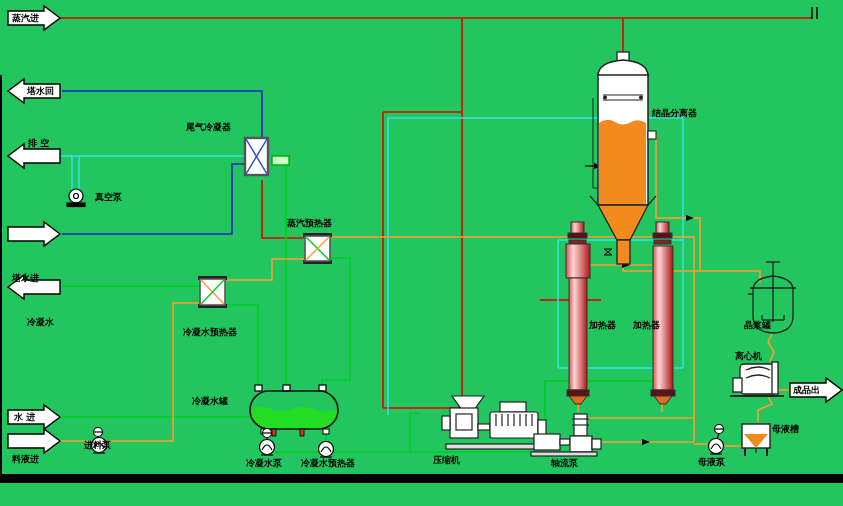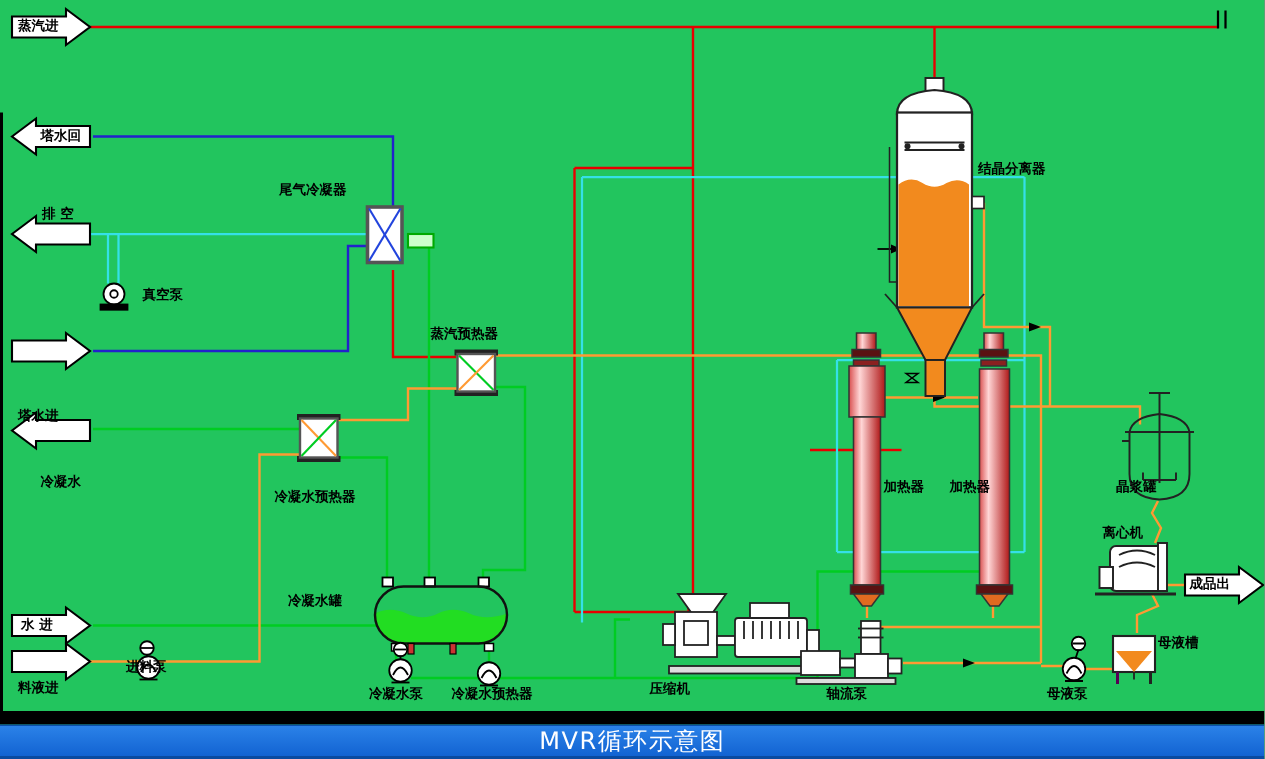--- a/index.html
+++ b/index.html
@@ -311,17 +311,14 @@
 <div class="lbl" style="left:589px;top:320px;">加热器</div>
 <div class="lbl" style="left:633px;top:320px;">加热器</div>
 <div class="lbl" style="left:652px;top:108px;">结晶分离器</div>
 <div class="lbl" style="left:744px;top:303px;margin-top:17px;">晶浆罐</div>
 <div class="lbl" style="left:735px;top:351px;">离心机</div>
 <div class="lbl" style="left:772px;top:424px;">母液槽</div>
 <div class="lbl" style="left:698px;top:458px;font-family:Liberation Mono, monospace;">母液泵</div>
 
 <div class="leftedge"></div>
 <div class="blackbar"></div>
-<div class="banner">
-  <span>MVR循环示意图</span>
+
 </div>
 
-</div>
-
 </body></html>

